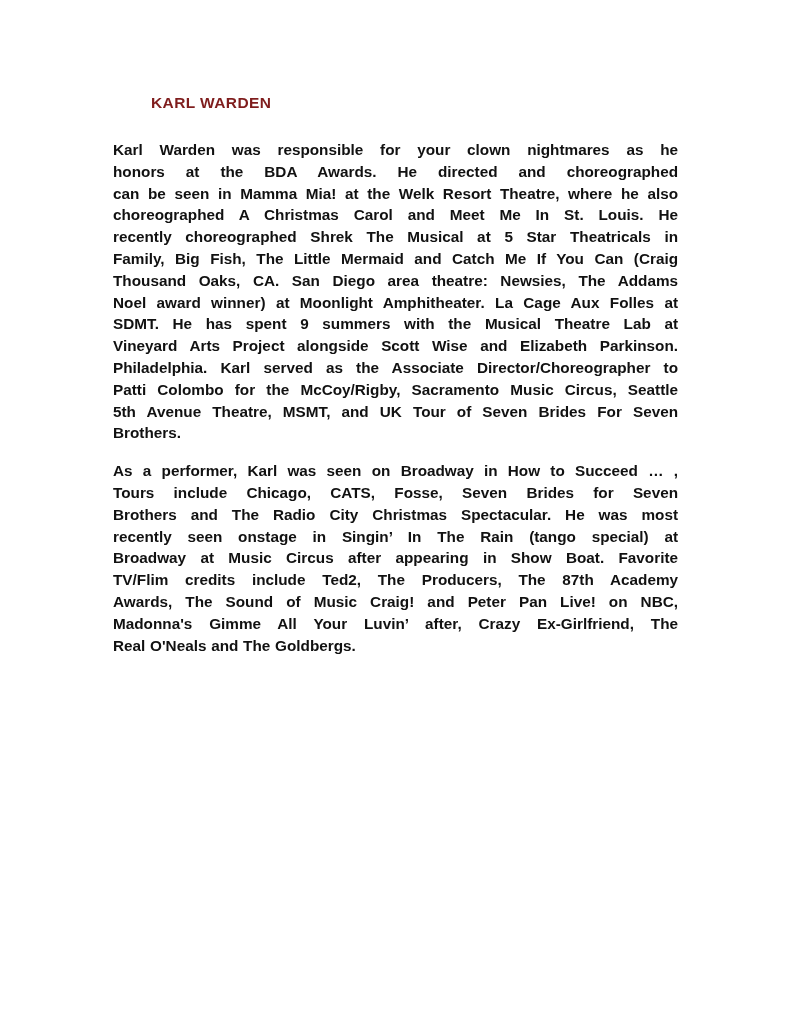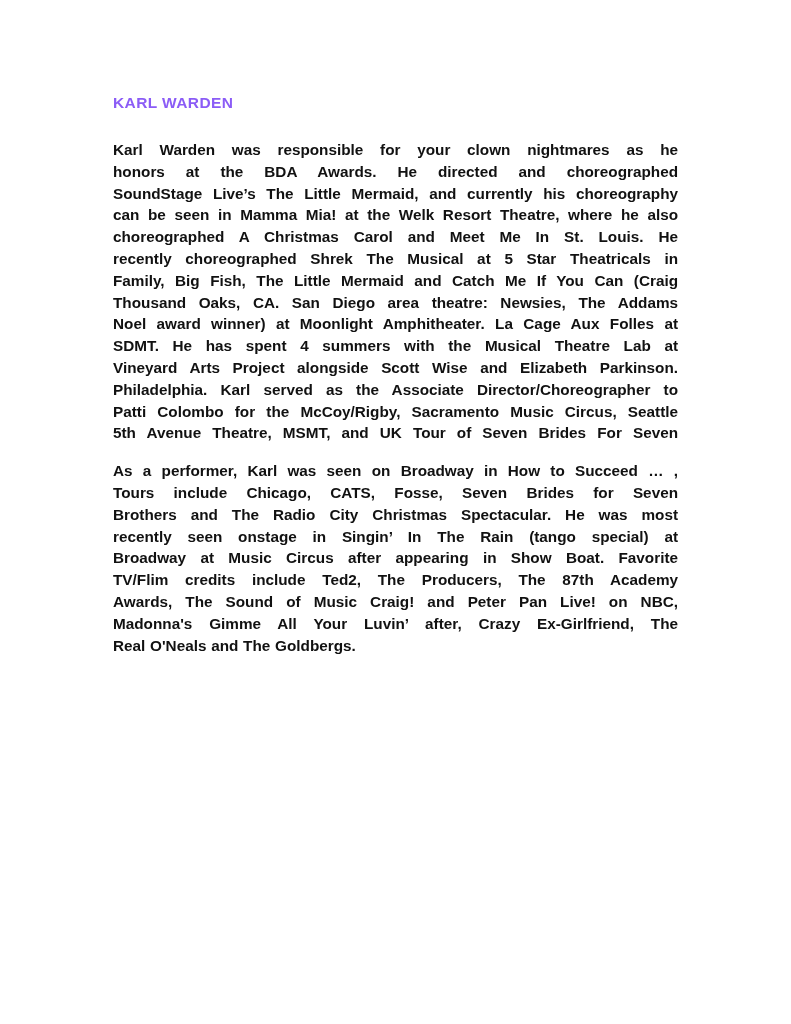--- a/index.html
+++ b/index.html
@@ -44,37 +44,37 @@
     font-weight: bold;
   }
   .line.last {
     text-align-last: left;
   }
 </style>
 </head>
 <body>
 
 <div class="doc-page" style="color: rgb(17, 17, 17);">
-  <h1 class="doc-heading" style="color: #8b5cf6;">KARL WARDEN</h1>
+  <h1 class="doc-heading" style="color: #7f1d1d; margin-left: 38px;">KARL WARDEN</h1>
   <div>
       <div class="para">
         <div class="line">Karl Warden was responsible for your clown nightmares as he</div>
         <div class="line">honors at the BDA Awards. He directed and choreographed</div>
-        <div class="line">SoundStage Live’s The Little Mermaid, and currently his choreography</div>
         <div class="line">can be seen in Mamma Mia! at the Welk Resort Theatre, where he also</div>
         <div class="line">choreographed A Christmas Carol and Meet Me In St. Louis. He</div>
         <div class="line">recently choreographed Shrek The Musical at 5 Star Theatricals in</div>
         <div class="line">Family, Big Fish, The Little Mermaid and Catch Me If You Can (Craig</div>
         <div class="line">Thousand Oaks, CA. San Diego area theatre: Newsies, The Addams</div>
         <div class="line">Noel award winner) at Moonlight Amphitheater. La Cage Aux Folles at</div>
-        <div class="line">SDMT. He has spent 4 summers with the Musical Theatre Lab at</div>
+        <div class="line">SDMT. He has spent 9 summers with the Musical Theatre Lab at</div>
         <div class="line">Vineyard Arts Project alongside Scott Wise and Elizabeth Parkinson.</div>
         <div class="line">Philadelphia. Karl served as the Associate Director/Choreographer to</div>
         <div class="line">Patti Colombo for the McCoy/Rigby, Sacramento Music Circus, Seattle</div>
         <div class="line">5th Avenue Theatre, MSMT, and UK Tour of Seven Brides For Seven</div>
+        <div class="line last">Brothers.</div>
       </div>
       <div class="para">
         <div class="line">As a performer, Karl was seen on Broadway in How to Succeed … ,</div>
         <div class="line">Tours include Chicago, CATS, Fosse, Seven Brides for Seven</div>
         <div class="line">Brothers and The Radio City Christmas Spectacular. He was most</div>
         <div class="line">recently seen onstage in Singin’ In The Rain (tango special) at</div>
         <div class="line">Broadway at Music Circus after appearing in Show Boat. Favorite</div>
         <div class="line">TV/Flim credits include Ted2, The Producers, The 87th Academy</div>
         <div class="line">Awards, The Sound of Music Craig! and Peter Pan Live! on NBC,</div>
         <div class="line">Madonna's Gimme All Your Luvin’ after, Crazy Ex-Girlfriend, The</div>

